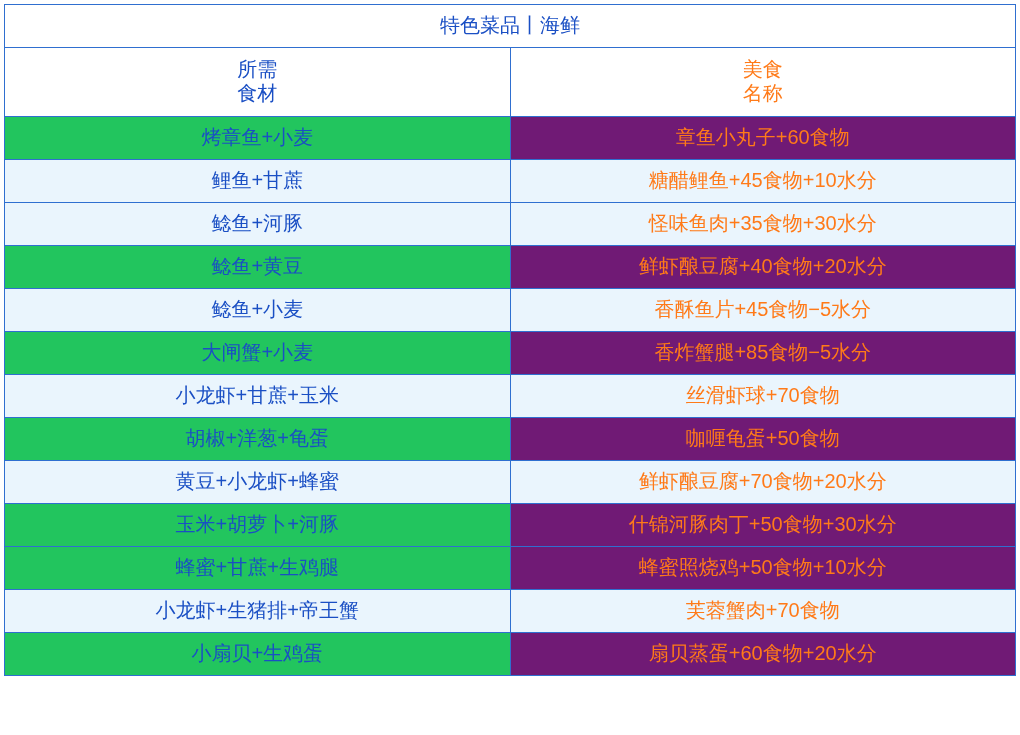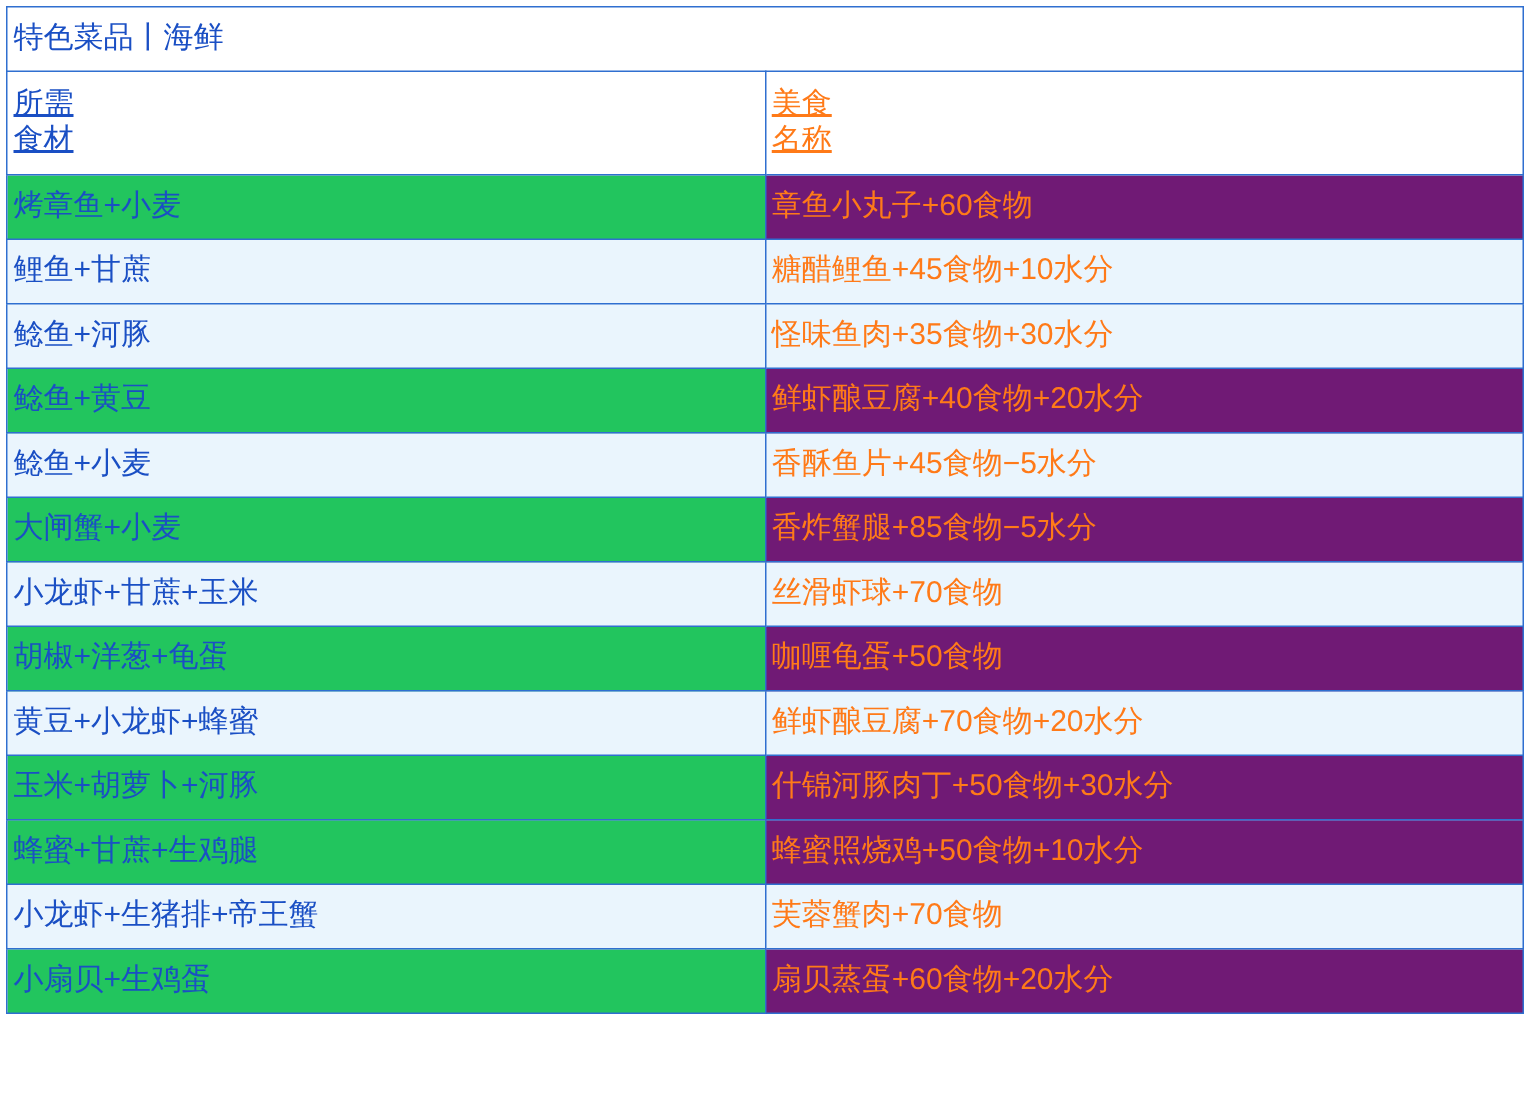--- a/index.html
+++ b/index.html
@@ -14,20 +14,21 @@
     overflow: hidden;
   }
   .recipe-table {
     width: 1012px;
     margin: 4px auto 0 auto;
     border-collapse: collapse;
     table-layout: fixed;
   }
   .recipe-table td {
     border: 1px solid #2f6fd0;
+    text-align: center;
     vertical-align: middle;
     font-size: 20px;
     padding: 3px 4px;
     line-height: 1.18;
   }
   .title-cell {
     background: #ffffff;
     color: #1a4fc4;
     font-size: 21px;
     height: 36px;
@@ -38,21 +39,20 @@
     font-size: 21px;
   }
   .header-cell.left {
     color: #1a4fc4;
   }
   .header-cell.right {
     color: #ff7a18;
   }
   .header-cell span {
     display: block;
-    text-decoration: underline;
   }
   .row-cell {
     height: 36px;
   }
   .row-cell.left {
     background: #22c55e;
     color: #1a4fc4;
     width: 49%;
   }
   .row-cell.right {

